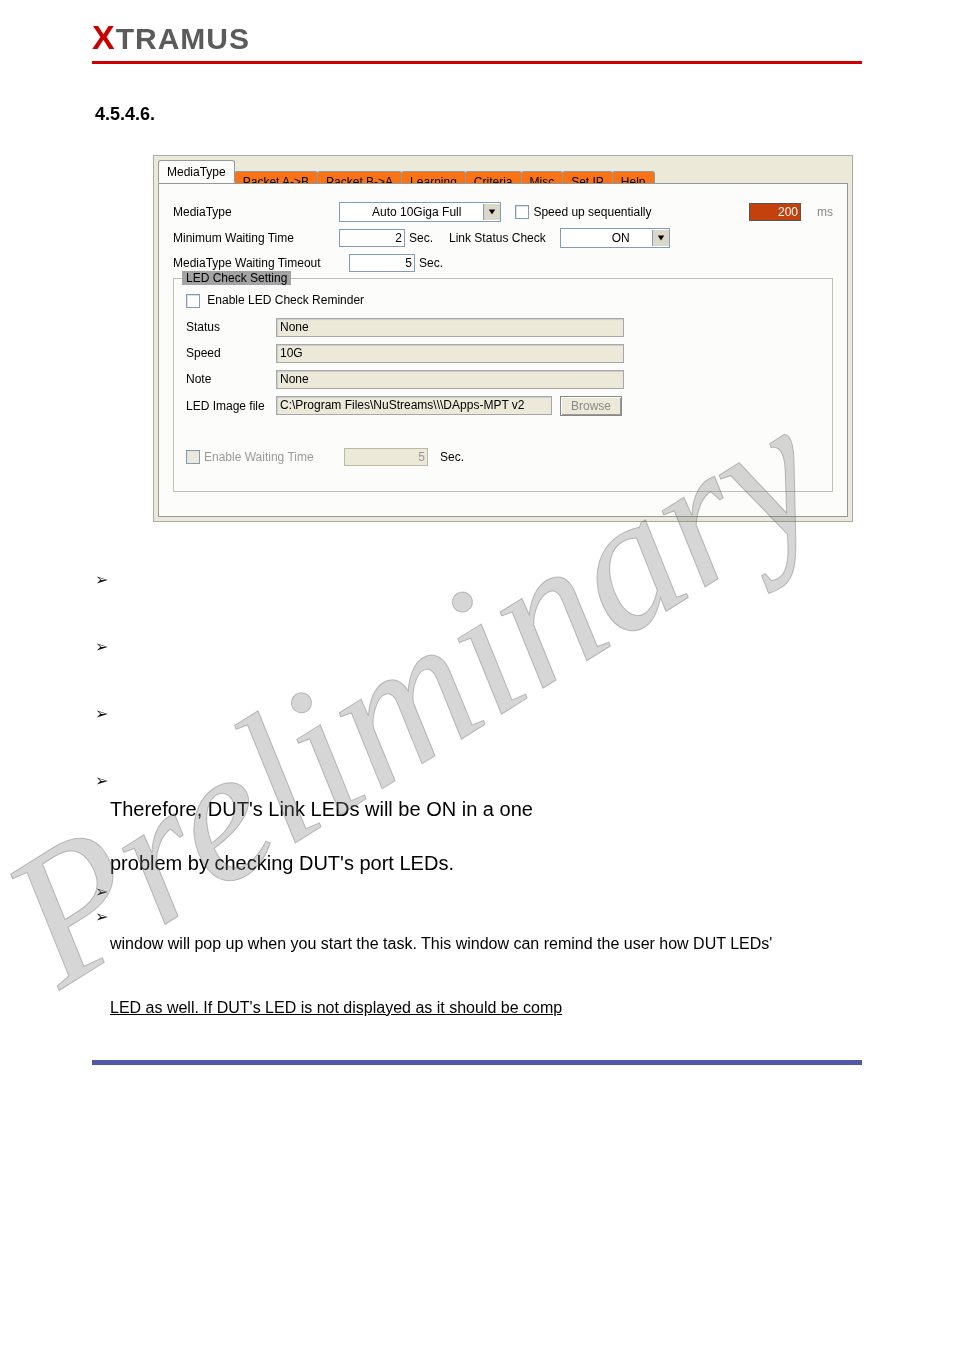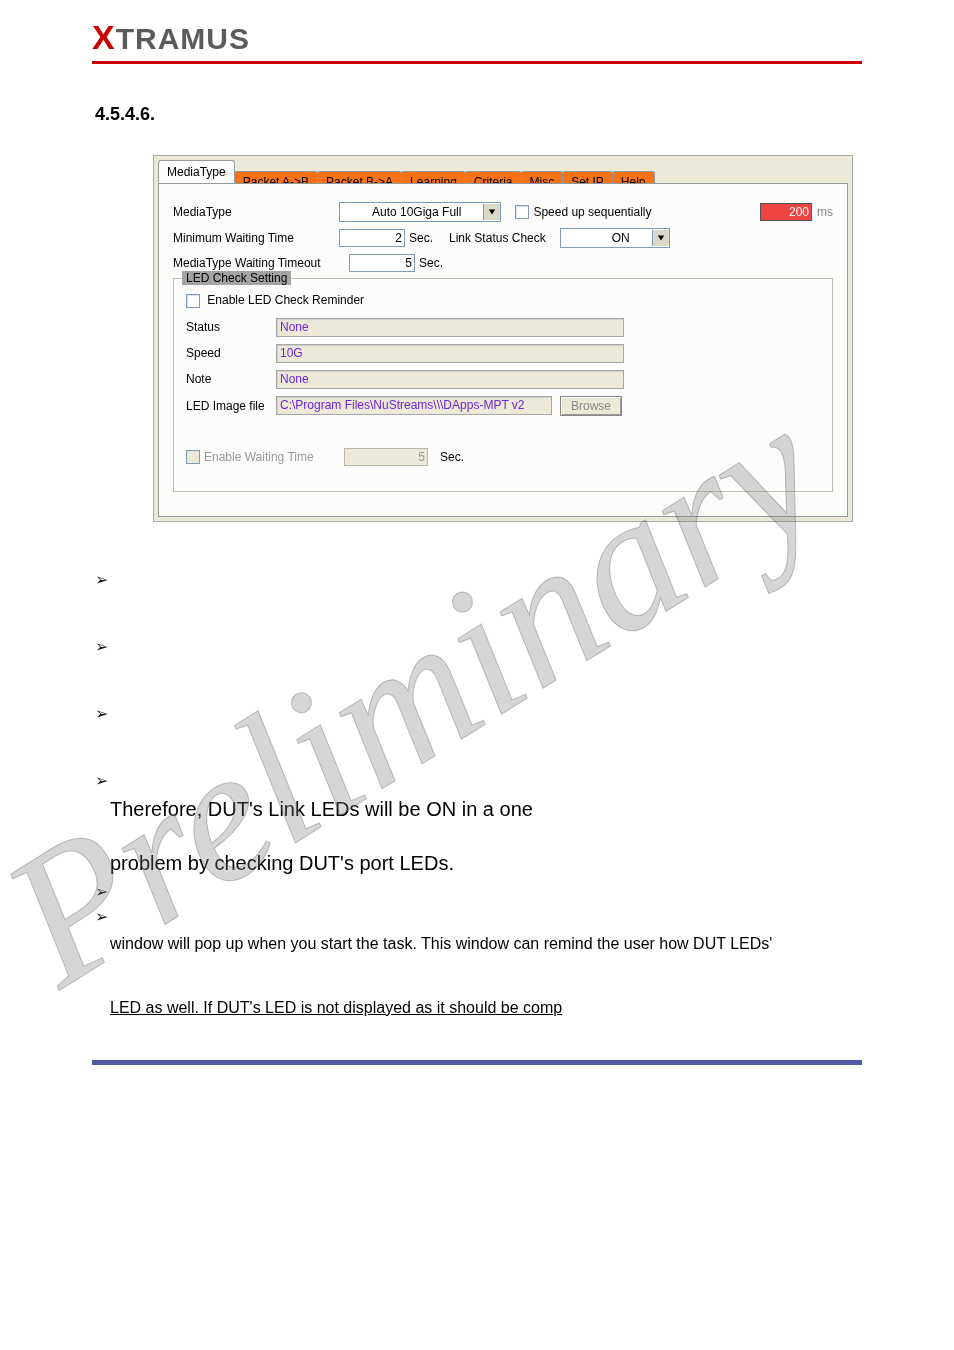--- a/index.html
+++ b/index.html
@@ -90,21 +90,21 @@
     border:1px solid #7f9db9; background:#fff; width:46px; height:16px;
     text-align:right; padding:0 2px; font-size:12px; line-height:16px;
   }
   .checkbox {
     width:12px; height:12px; border:1px solid #7f9db9; background:#fff;
     display:inline-block; margin-right:4px; vertical-align:middle;
     box-shadow: inset 1px 1px 0 #e0e0e0;
   }
   .checkbox.disabled { background:#ece9d8; }
   .textfield {
-    border:1px solid #a7a6aa; background:#ece9d8; color:#6d28d9;
+    border:1px solid #a7a6aa; background:#ece9d8; color:#000000;
     height:17px; line-height:17px; padding:0 3px; font-size:12px;
     box-shadow: inset 1px 1px 1px #ccc;
   }
   .groupbox {
     border:1px solid #c0c0b4;
     margin-top:2px;
     padding:14px 12px 18px 12px;
     position:relative;
   }
   .groupbox > .legend {
@@ -113,21 +113,21 @@
   }
   .field-row { display:flex; align-items:center; margin:7px 0; }
   .field-row .flabel { width:90px; font-size:12px; }
   .button3d {
     border:1px solid #888; background:#ece9d8; color:#8a8a8a;
     height:20px; padding:0 10px; font-size:12px; margin-left:8px;
     box-shadow: inset 1px 1px 0 #fff, inset -1px -1px 0 #999;
     text-align: right;
   }
   .disabled-text { color:#9a9a9a; }
-  .ms-unit { color:#888; font-size:12px; margin-left:5px;}
+  .ms-unit { color:#888; font-size:12px; margin-left:16px;}
   
   .watermark {
     position:absolute; left:0; top:170px; width:954px; pointer-events:none;
     z-index:5;
   }
   .small-lbl { font-size:12px; }
   .bullets {
     margin: 48px 0 0 95px;
     font-family: Arial, sans-serif;
     font-size: 16px;
@@ -148,21 +148,21 @@
     font-size: 20px;
     line-height: 1.5;
     margin-bottom: 24px;
   }
   .hr-bottom {
     margin: 40px 92px 10px 92px;
     border: none;
     border-top: 5px solid #5158a8;
   }
   .numbox.gray { background:#ece9d8; color:#9a9a9a; border-color:#bdb8a8;}
-  .numbox.dark { background:#ef4444; color:#fff; border:1px solid #555;}
+  .numbox.dark { background:#c2410c; color:#fff; border:1px solid #555;}
 </style>
 </head>
 <body>
 
 <div class="logo">
   <span class="x">X</span><span>TRAMUS</span>
 </div>
 <hr class="hr-top">
 
 <div class="section-num">4.5.4.6.</div>

